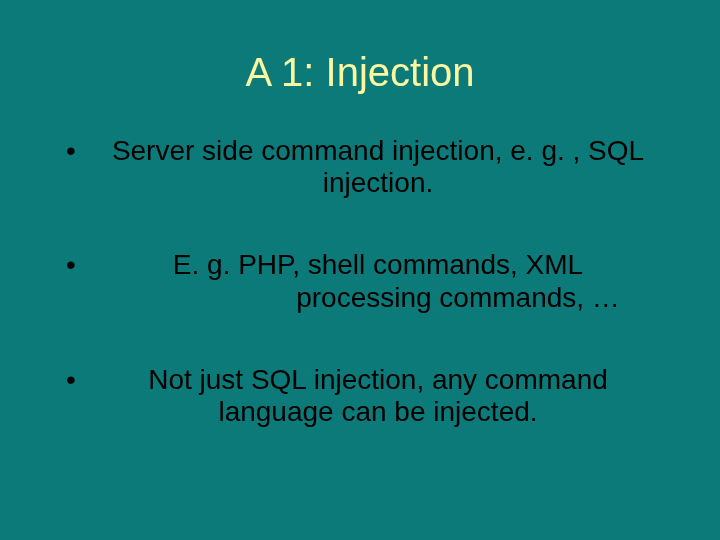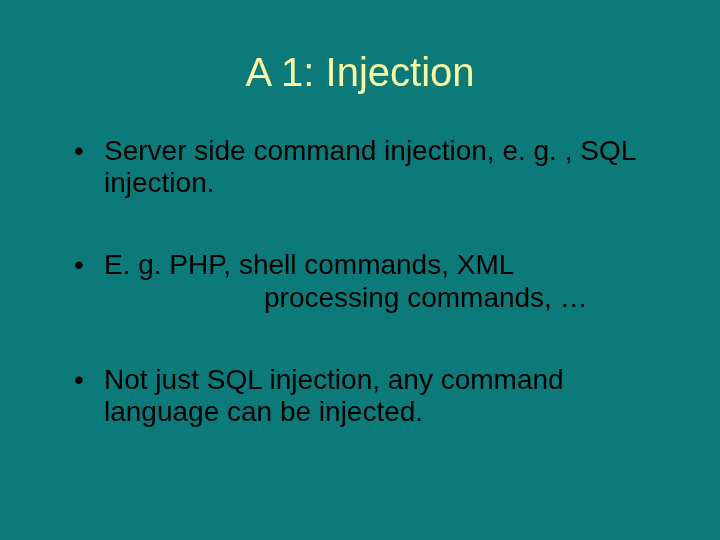--- a/index.html
+++ b/index.html
@@ -21,21 +21,22 @@
     color: #fbf6a0;
     font-size: 40px;
     text-align: center;
     margin-top: 10px;
     margin-bottom: 40px;
     font-weight: normal;
   }
   ul.bullets {
     list-style: none;
     padding: 0;
-    margin: 8px;
+    margin: 0;
+    text-align: center;
   }
   ul.bullets > li {
     color: #000000;
     font-size: 28px;
     line-height: 1.15;
     margin-bottom: 50px;
     padding-left: 36px;
     position: relative;
   }
   ul.bullets > li::before {

